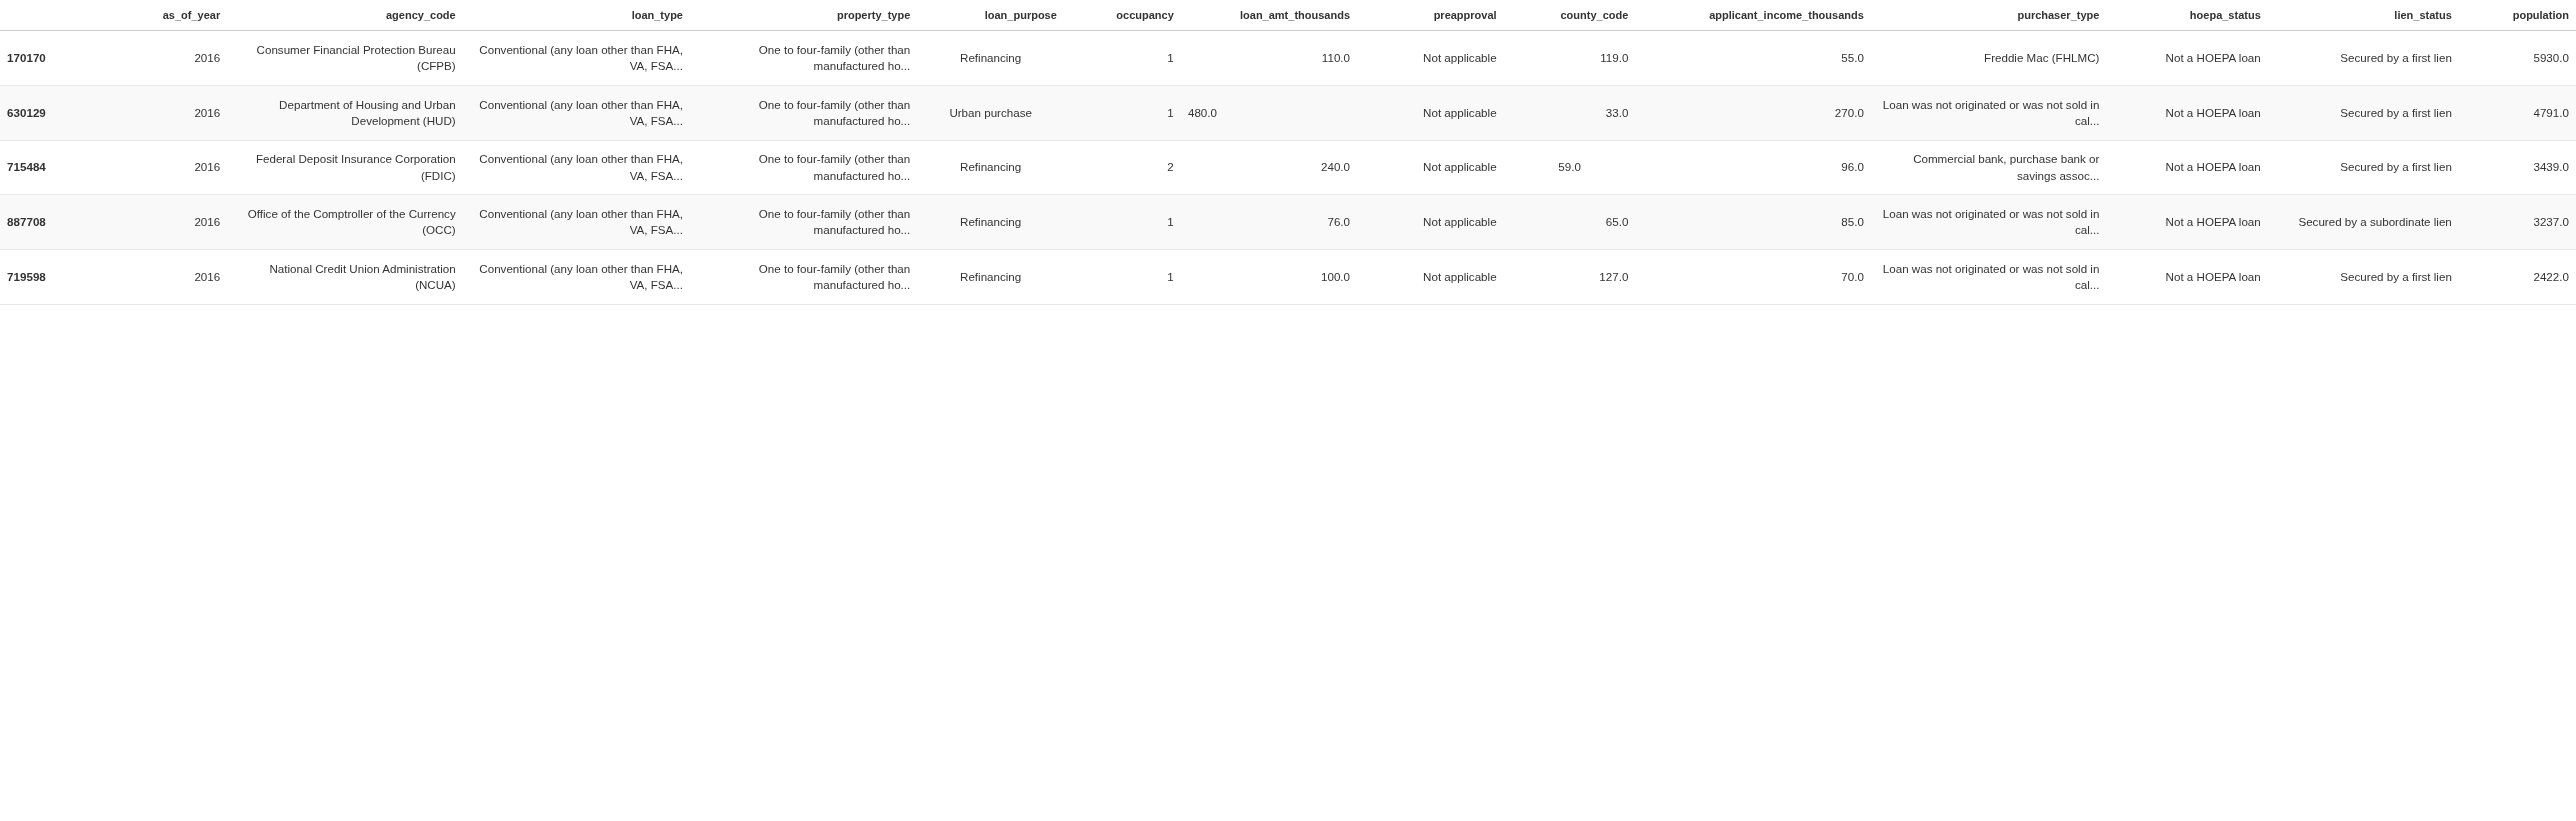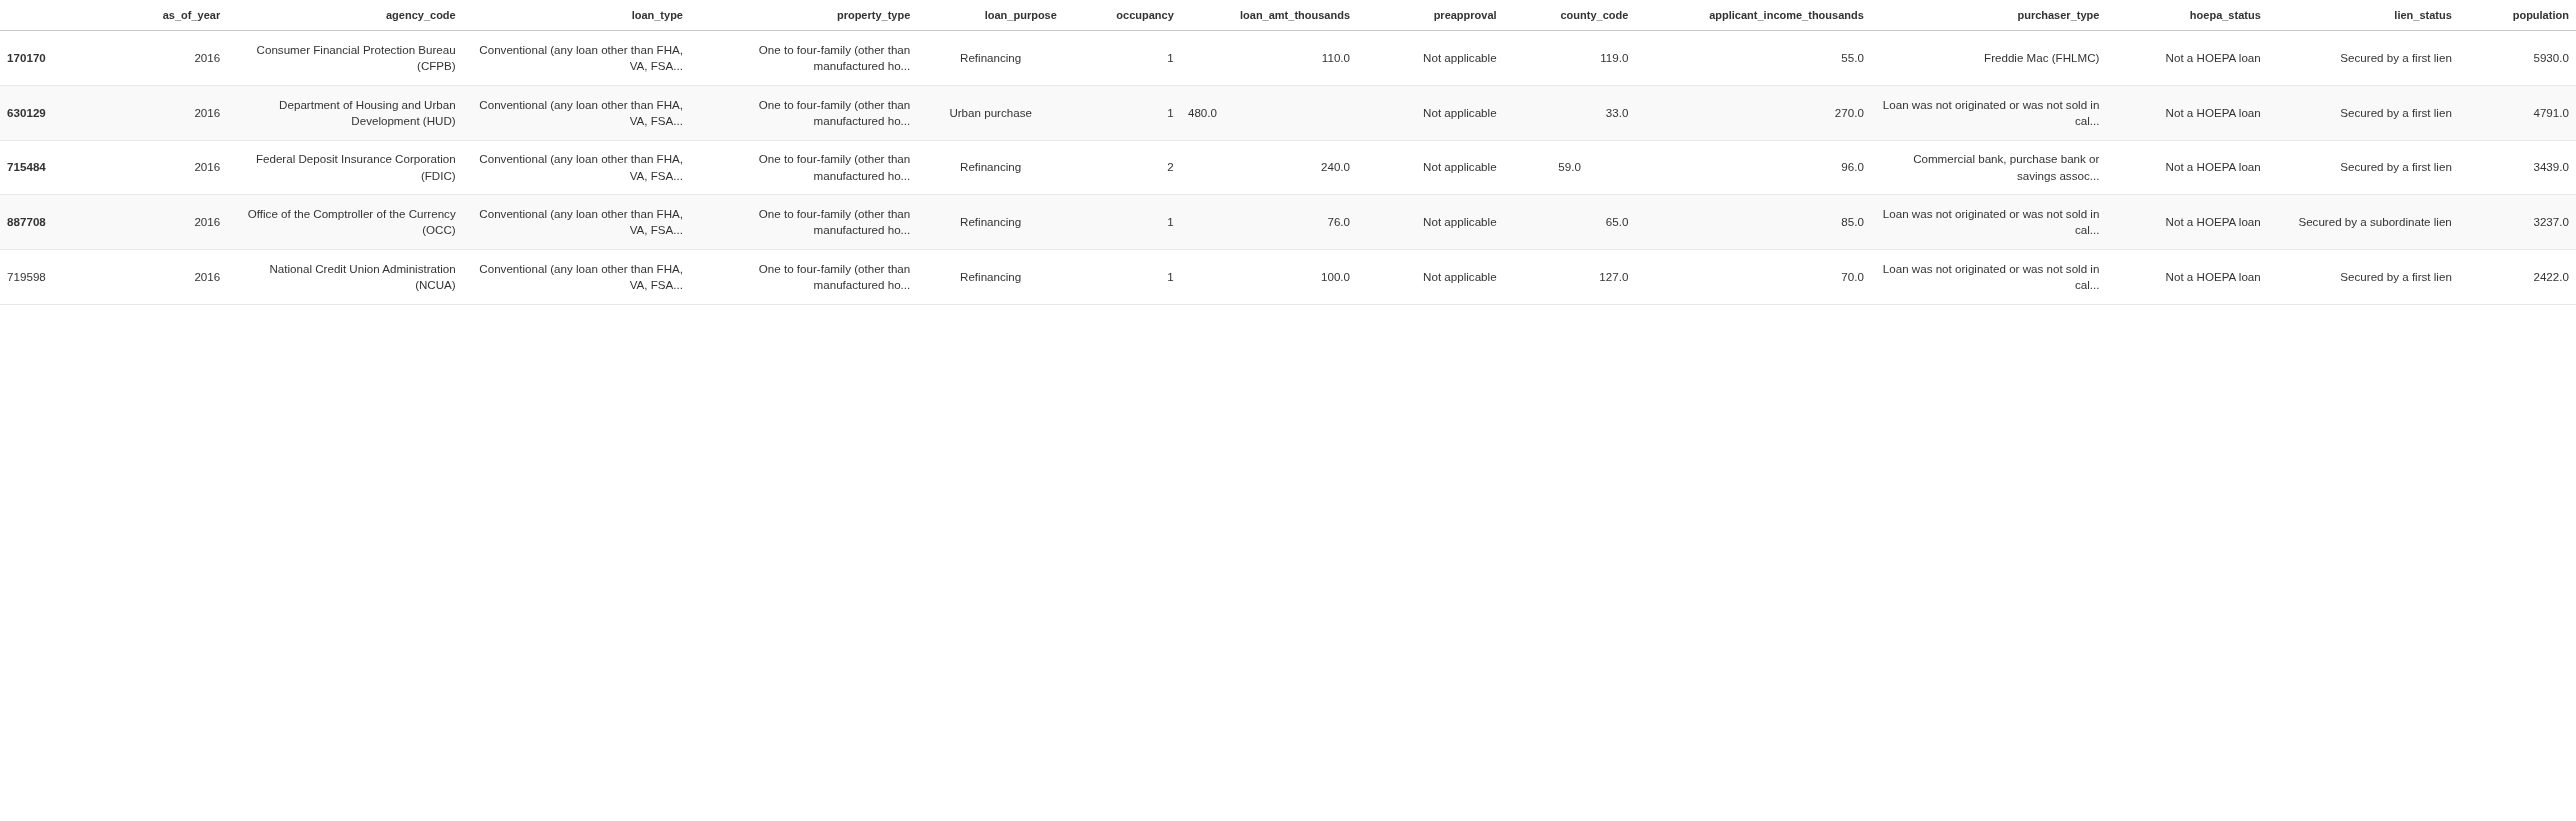--- a/index.html
+++ b/index.html
@@ -179,21 +179,21 @@
           <td style="text-align: right;">76.0</td>
           <td style="text-align: right;">Not applicable</td>
           <td style="text-align: right;">65.0</td>
           <td style="text-align: right;">85.0</td>
           <td style="text-align: right;">Loan was not originated or was not sold in cal...</td>
           <td style="text-align: right;">Not a HOEPA loan</td>
           <td style="text-align: right;">Secured by a subordinate lien</td>
           <td style="text-align: right;">3237.0</td>
         </tr>
         <tr>
-          <td style="text-align: left; font-weight: 400;">719598</td>
+          <td style="text-align: left; font-weight: 700;">719598</td>
           <td style="text-align: right;">2016</td>
           <td style="text-align: right;">National Credit Union Administration (NCUA)</td>
           <td style="text-align: right;">Conventional (any loan other than FHA, VA, FSA...</td>
           <td style="text-align: right;">One to four-family (other than manufactured ho...</td>
           <td style="text-align: center;">Refinancing</td>
           <td style="text-align: right;">1</td>
           <td style="text-align: right;">100.0</td>
           <td style="text-align: right;">Not applicable</td>
           <td style="text-align: right;">127.0</td>
           <td style="text-align: right;">70.0</td>

